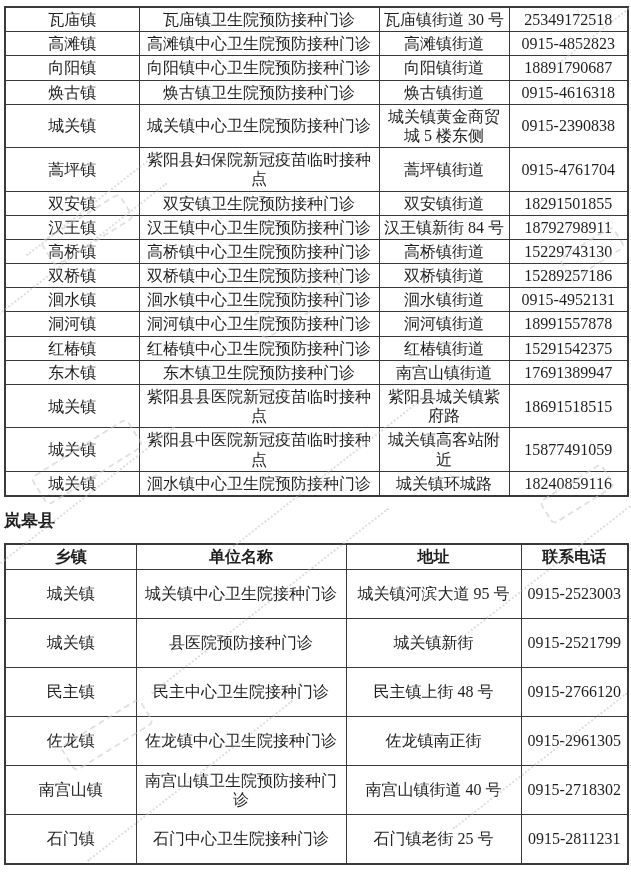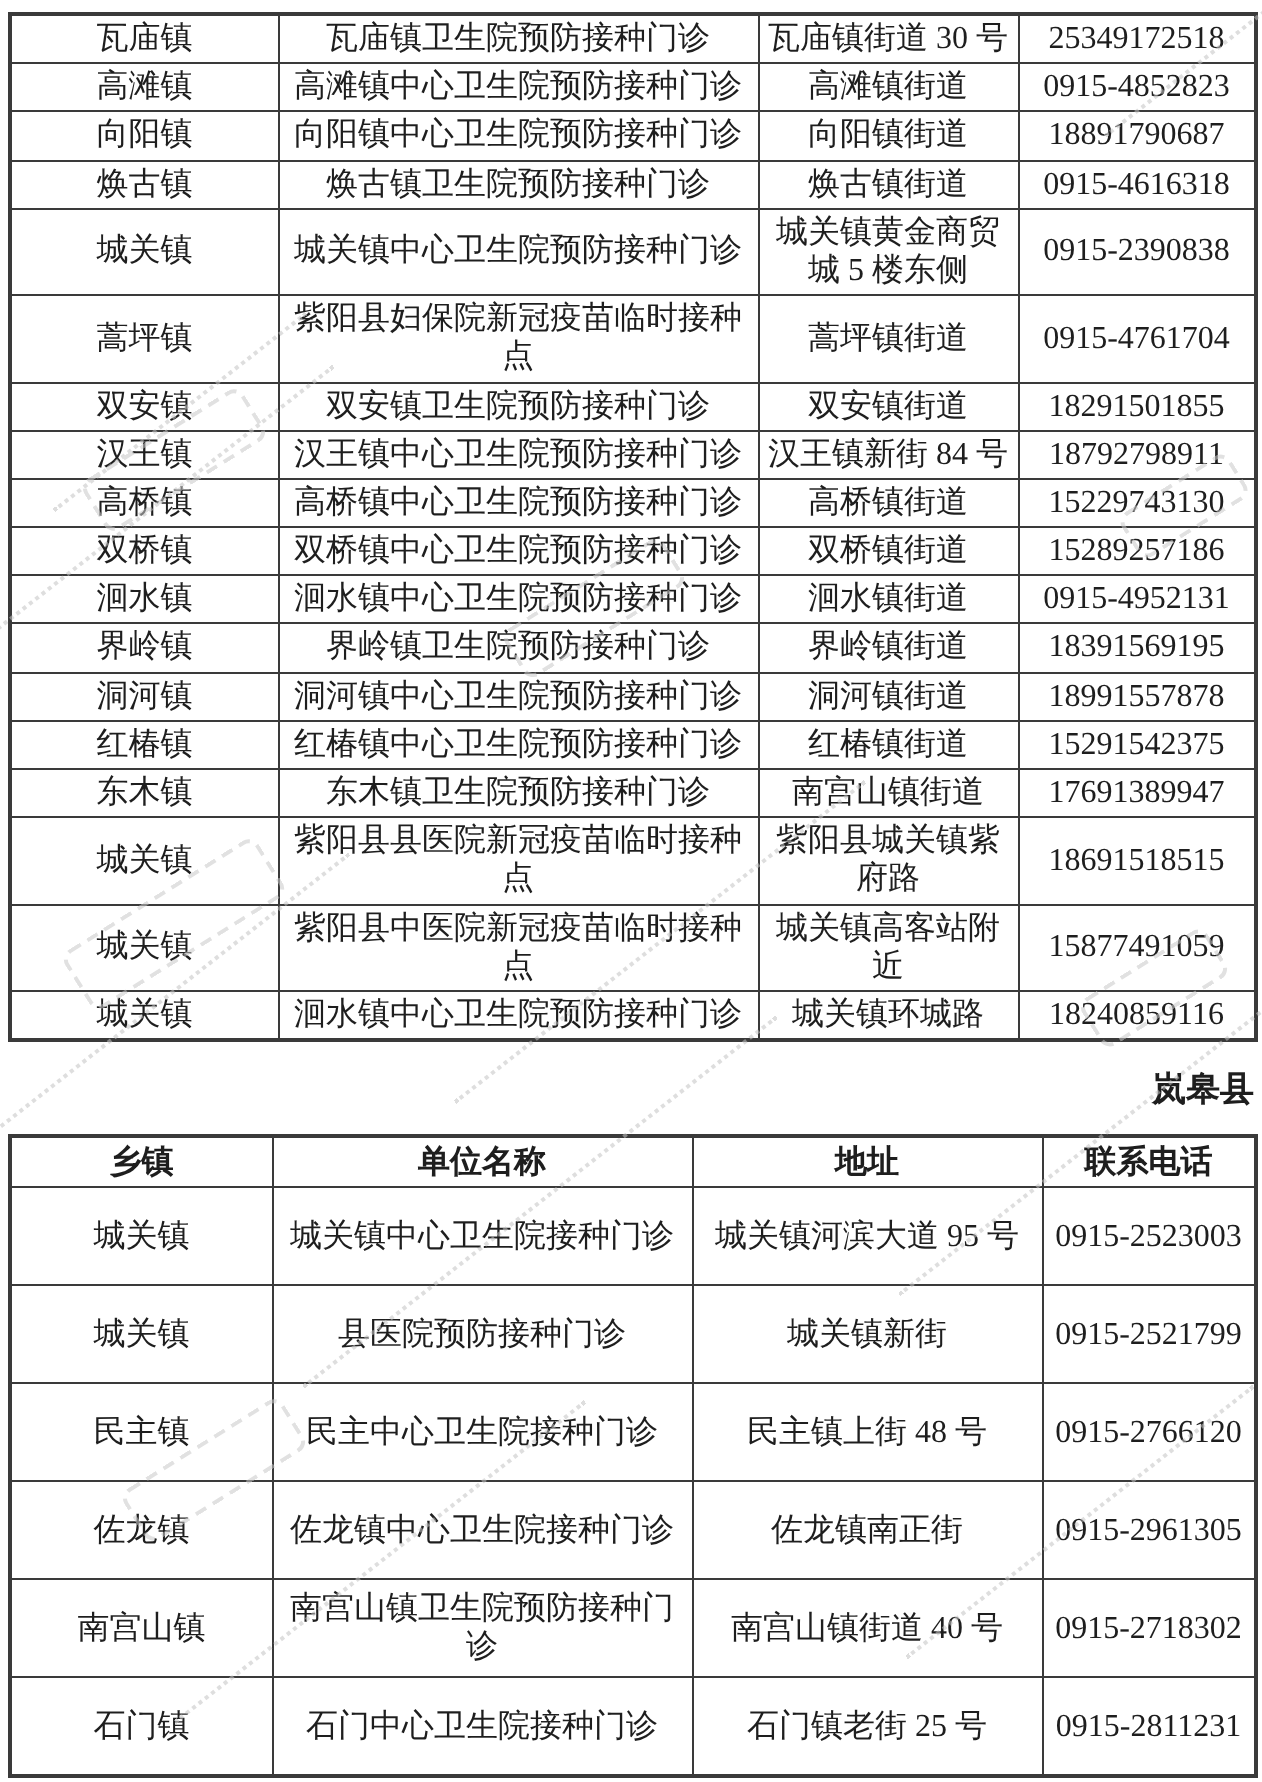--- a/index.html
+++ b/index.html
@@ -38,21 +38,21 @@
     font-weight: normal;
   }
   .t2 th {
     font-weight: bold;
     height: 20px;
   }
   .t2 td {
     height: 44px;
   }
   .county-heading {
-    text-align: right;
+    text-align: left;
     font-weight: bold;
     font-size: 17px;
     margin: 14px 0 12px 0;
     height: 20px;
     line-height: 20px;
   }
   
   .watermark-layer {
     position: absolute;
     inset: 0;
@@ -156,26 +156,20 @@
           <td>15289257186</td>
         </tr>
 
         <tr>
           <td>洄水镇</td>
           <td>洄水镇中心卫生院预防接种门诊</td>
           <td>洄水镇街道</td>
           <td>0915-4952131</td>
         </tr>
 
-        <tr>
-          <td>界岭镇</td>
-          <td>界岭镇卫生院预防接种门诊</td>
-          <td>界岭镇街道</td>
-          <td>18391569195</td>
-        </tr>
 
         <tr>
           <td>洞河镇</td>
           <td>洞河镇中心卫生院预防接种门诊</td>
           <td>洞河镇街道</td>
           <td>18991557878</td>
         </tr>
 
         <tr>
           <td>红椿镇</td>

